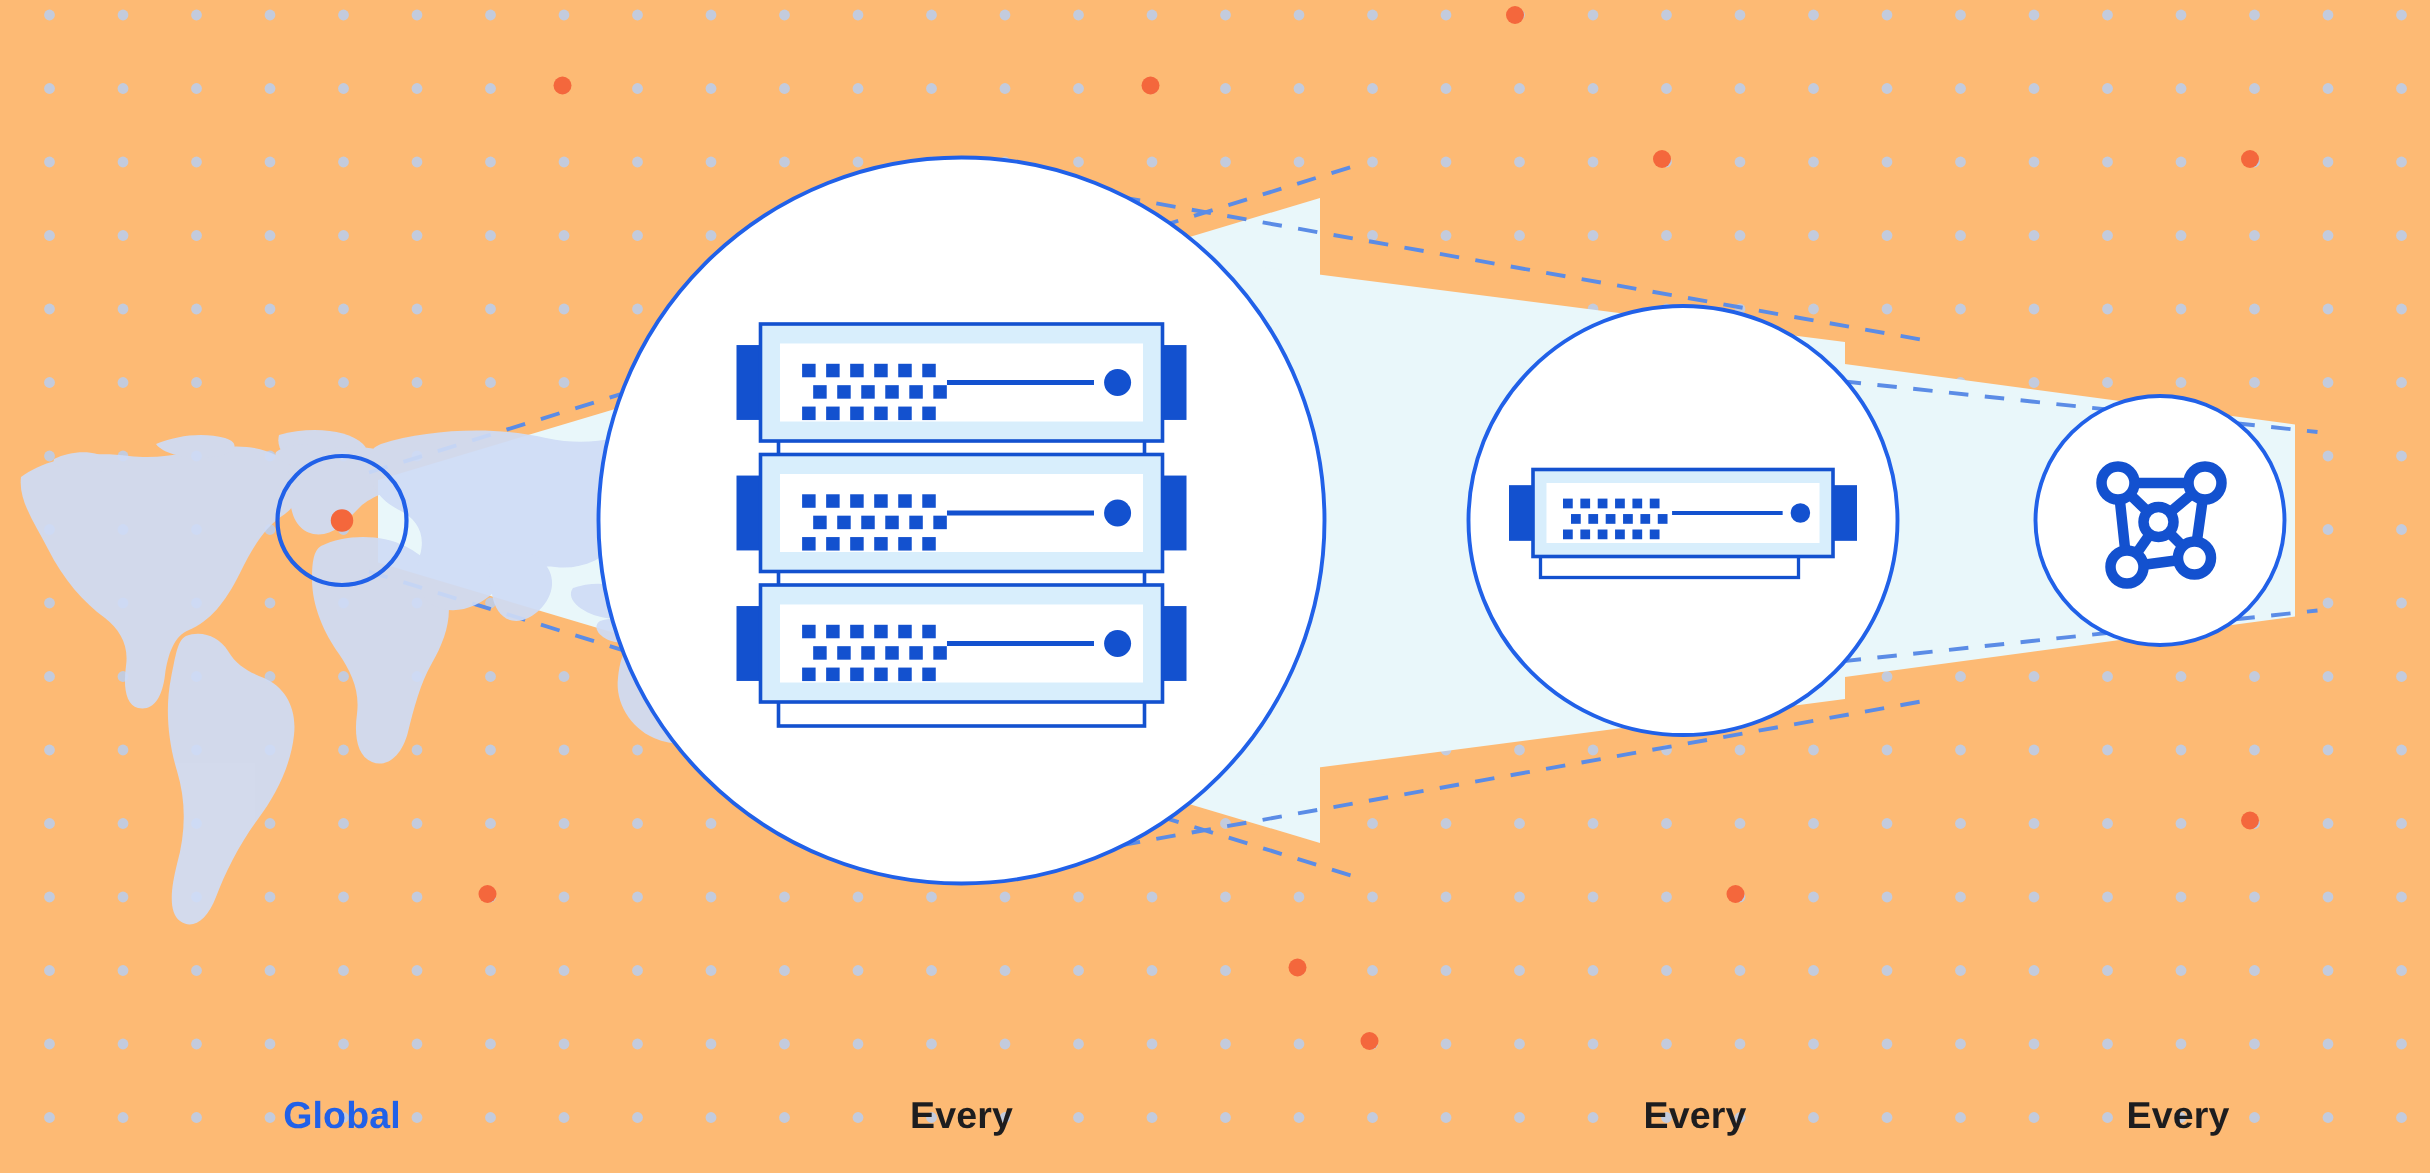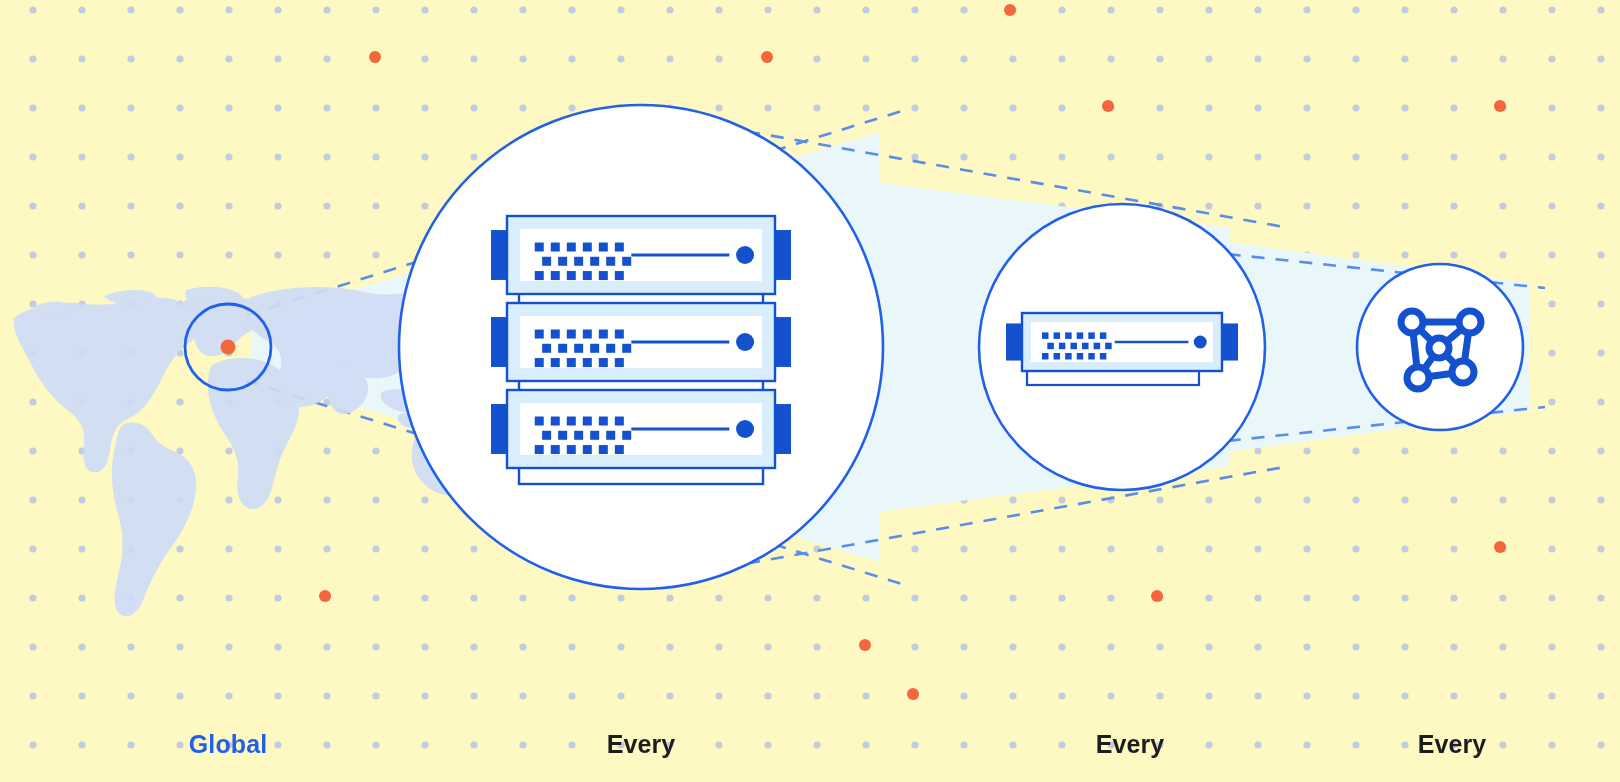--- a/index.html
+++ b/index.html
@@ -9,21 +9,21 @@
     background: #ffffff;
   }
   body {
     font-family: "Liberation Sans", sans-serif;
     -webkit-font-smoothing: antialiased;
   }
   #stage {
     position: relative;
     width: 1620px;
     height: 782px;
-    background: #fef9c3;
+    background: #fdba74;
     overflow: hidden;
   }
   #scene {
     position: absolute;
     inset: 0;
     width: 1620px;
     height: 782px;
   }
   .lbl {
     position: absolute;

